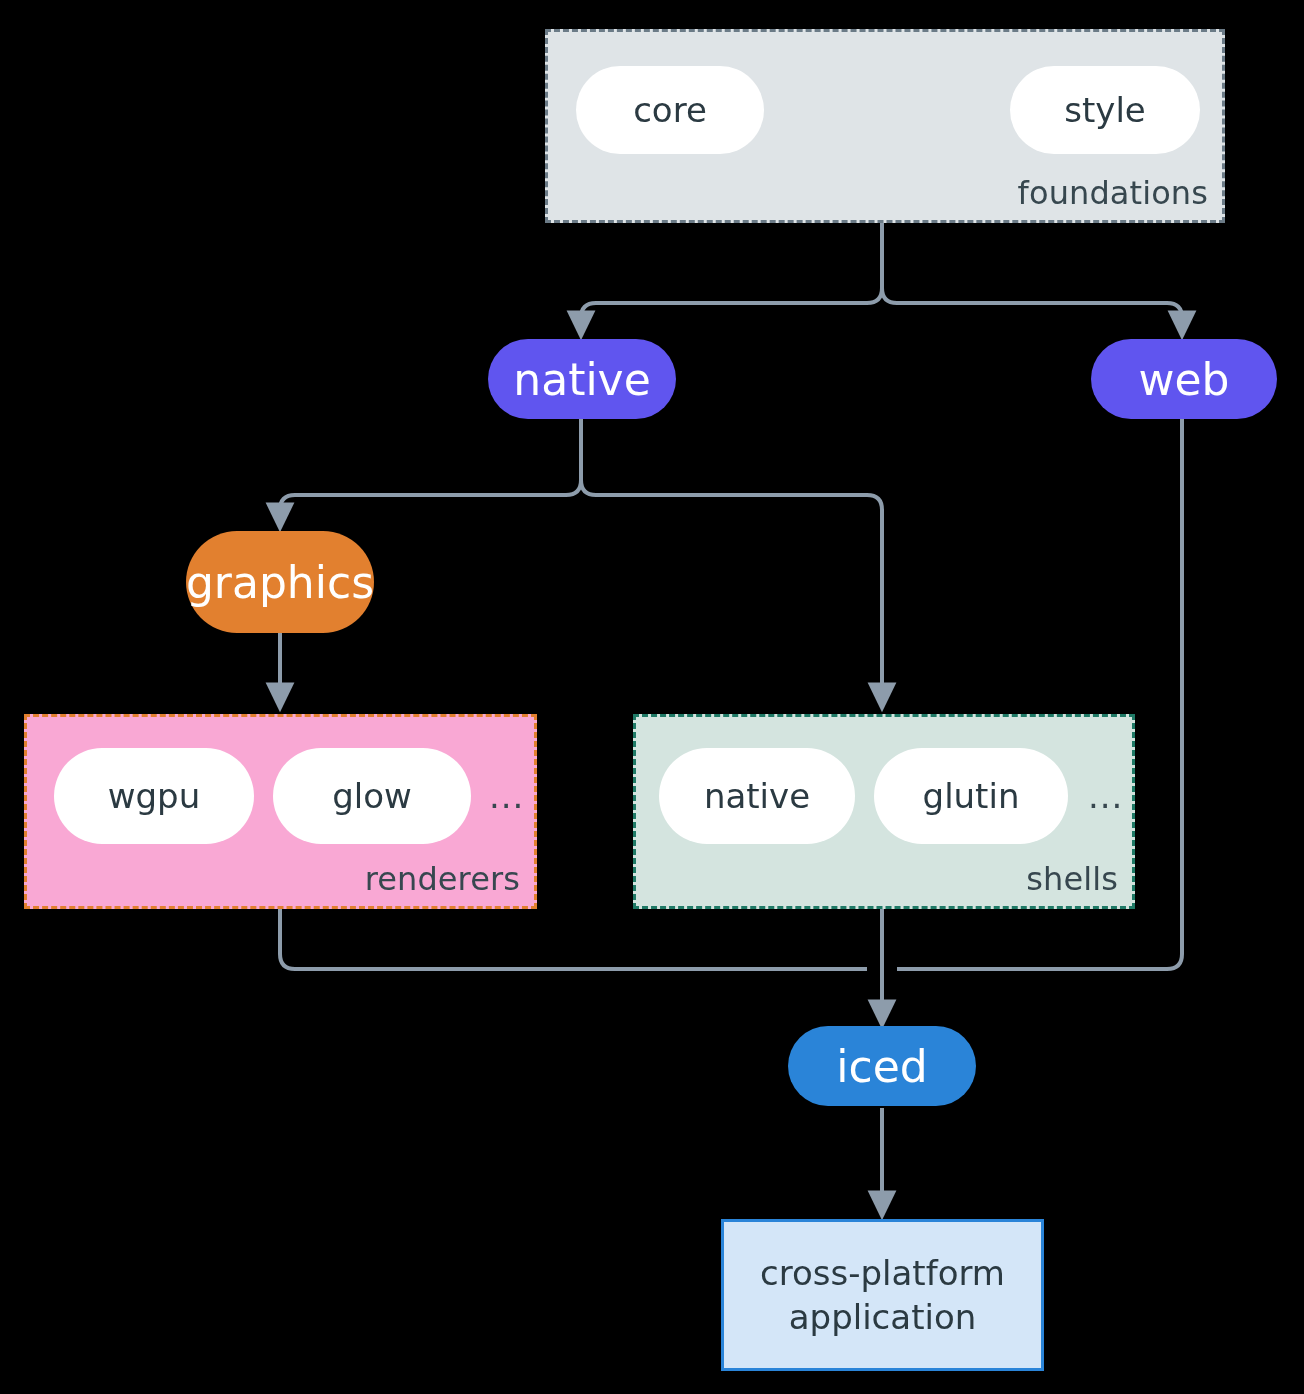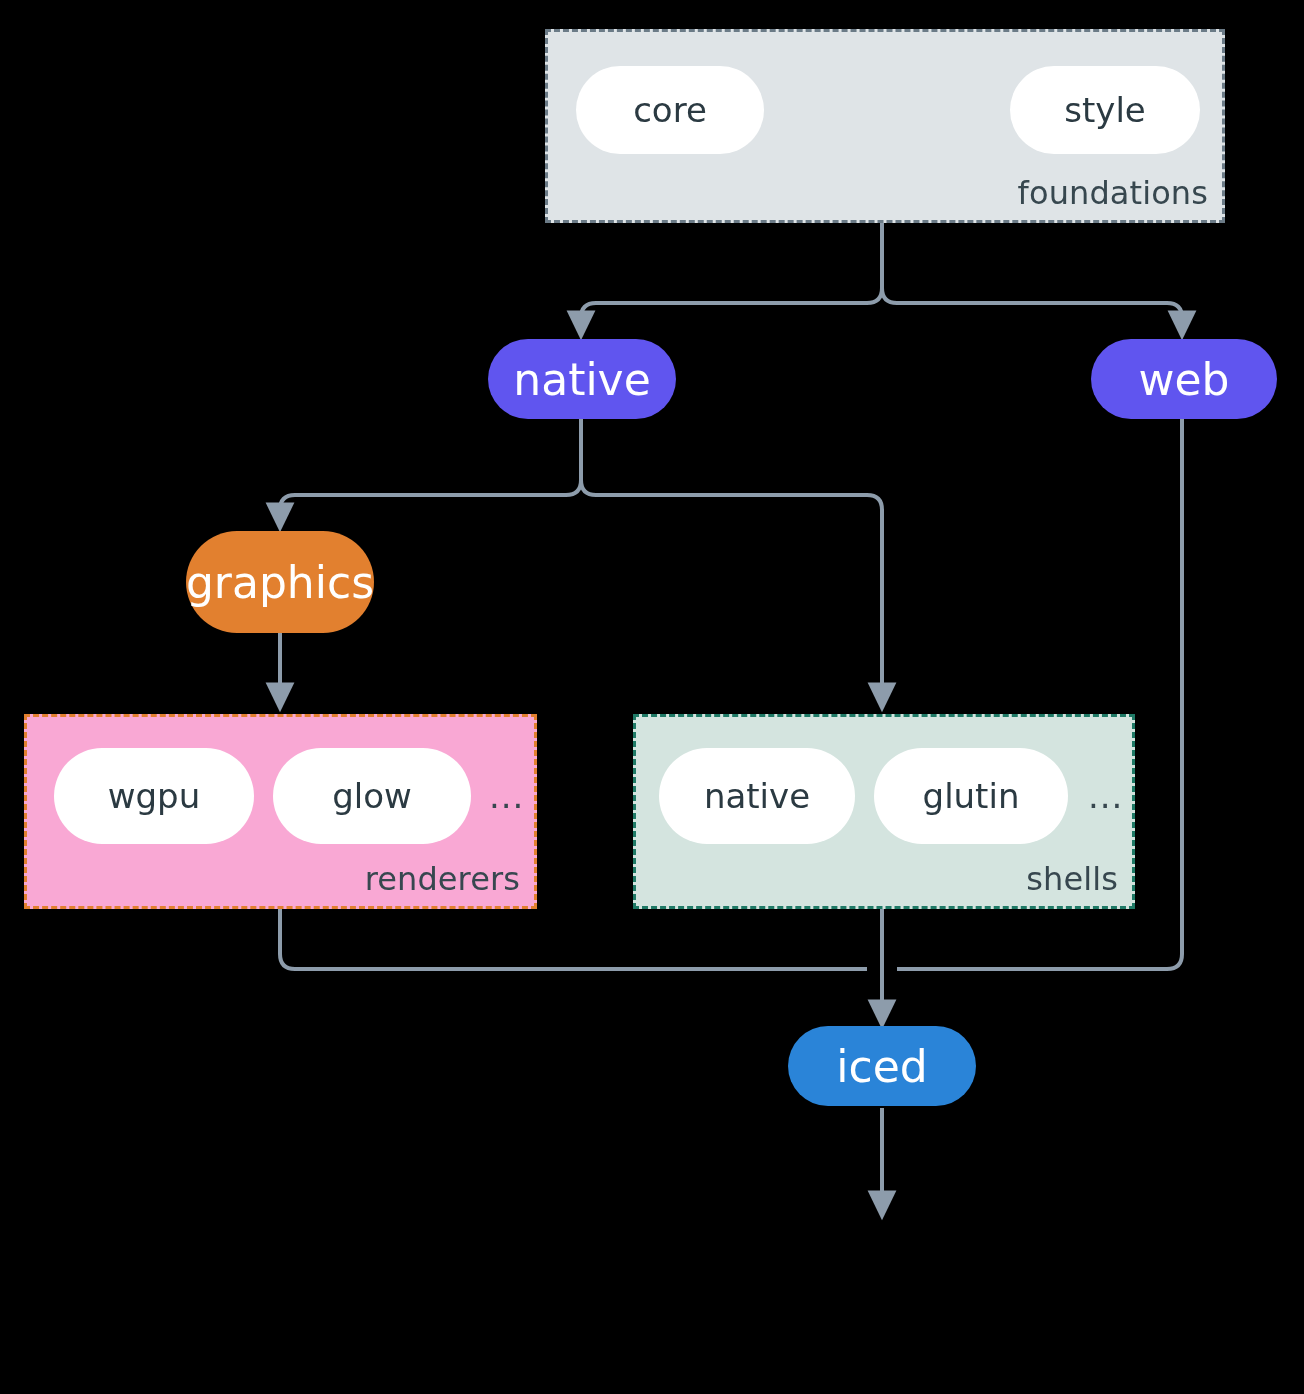--- a/index.html
+++ b/index.html
@@ -155,14 +155,19 @@
       <span>glutin</span>
     </div>
     <div class="ellipsis" style="left:452px; top:62px;">...</div>
     <div class="group-label">shells</div>
   </div>
 
   <div class="pill" style="left:788px; top:1019px; width:188px; height:80px; background:#2a84d8;">
     <span>iced</span>
   </div>
 
+  <div class="rectnode" style="left:721px; top:1212px; width:323px; height:152px;
+              background:#d4e6f8; border:3px solid #2a84d8; color:#2b3a42;">
+    <div>cross-platform</div>
+    <div>application</div>
+  </div>
 
 </div>
 
 </body></html>

